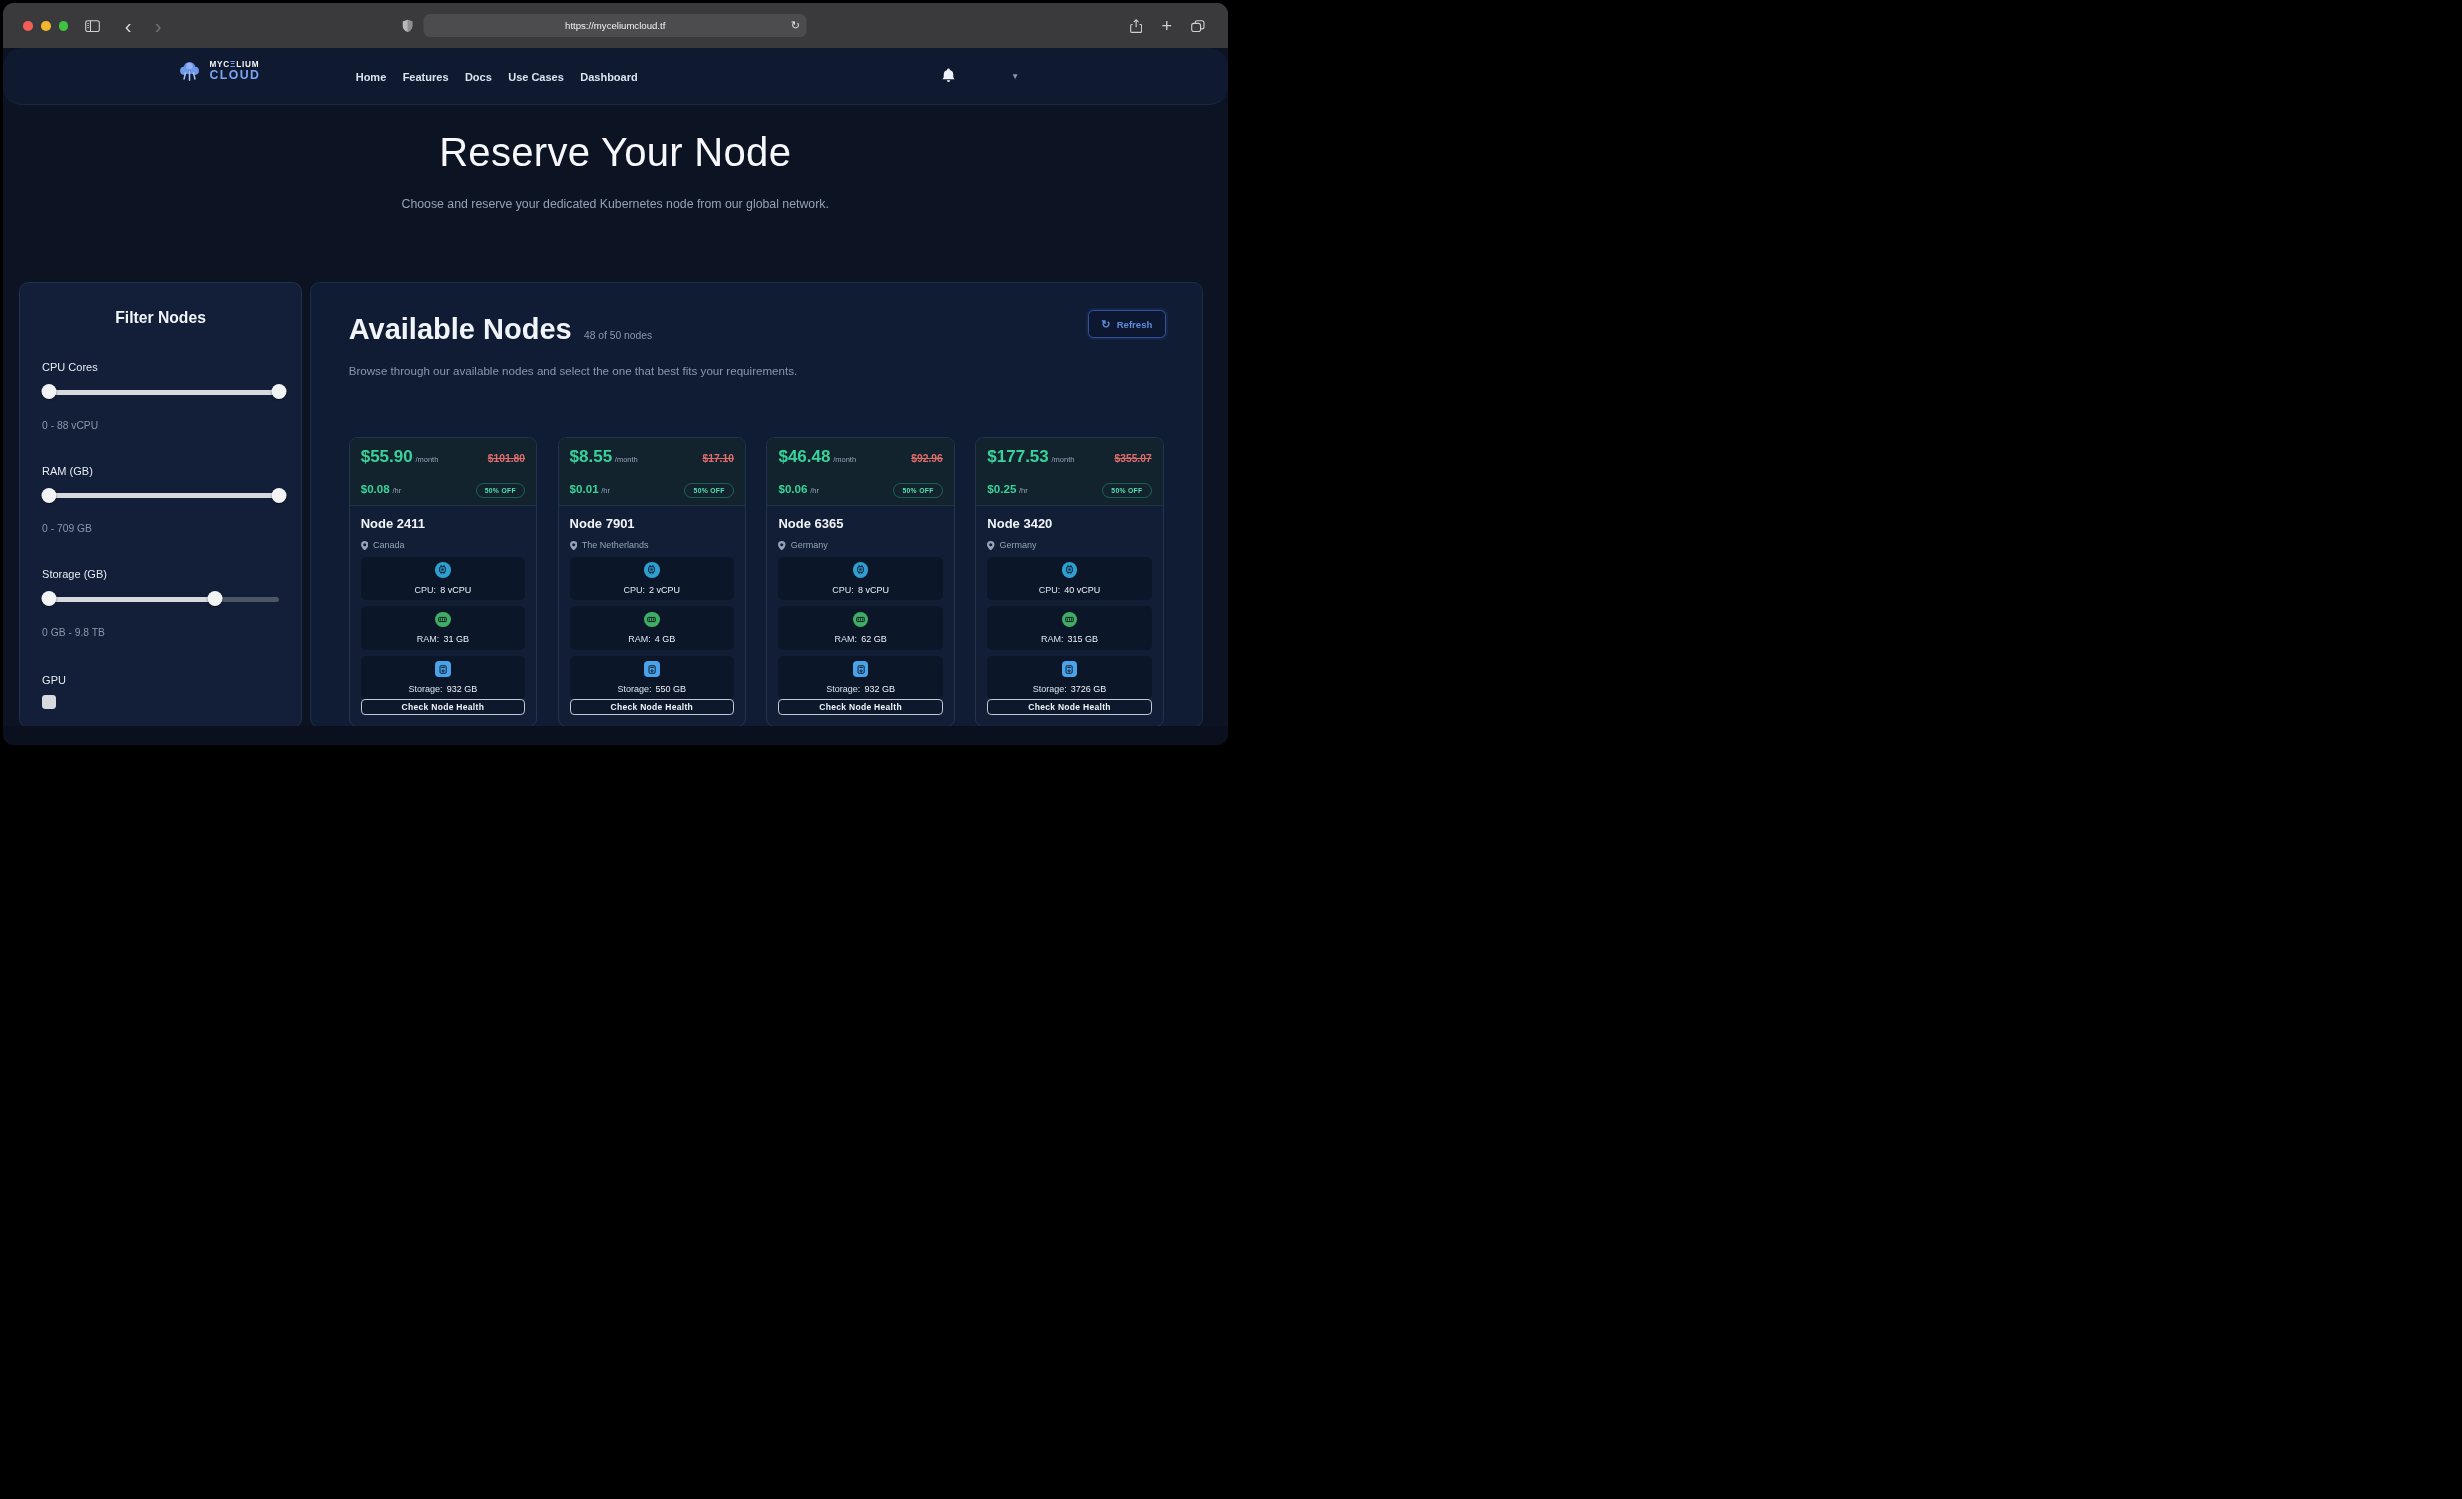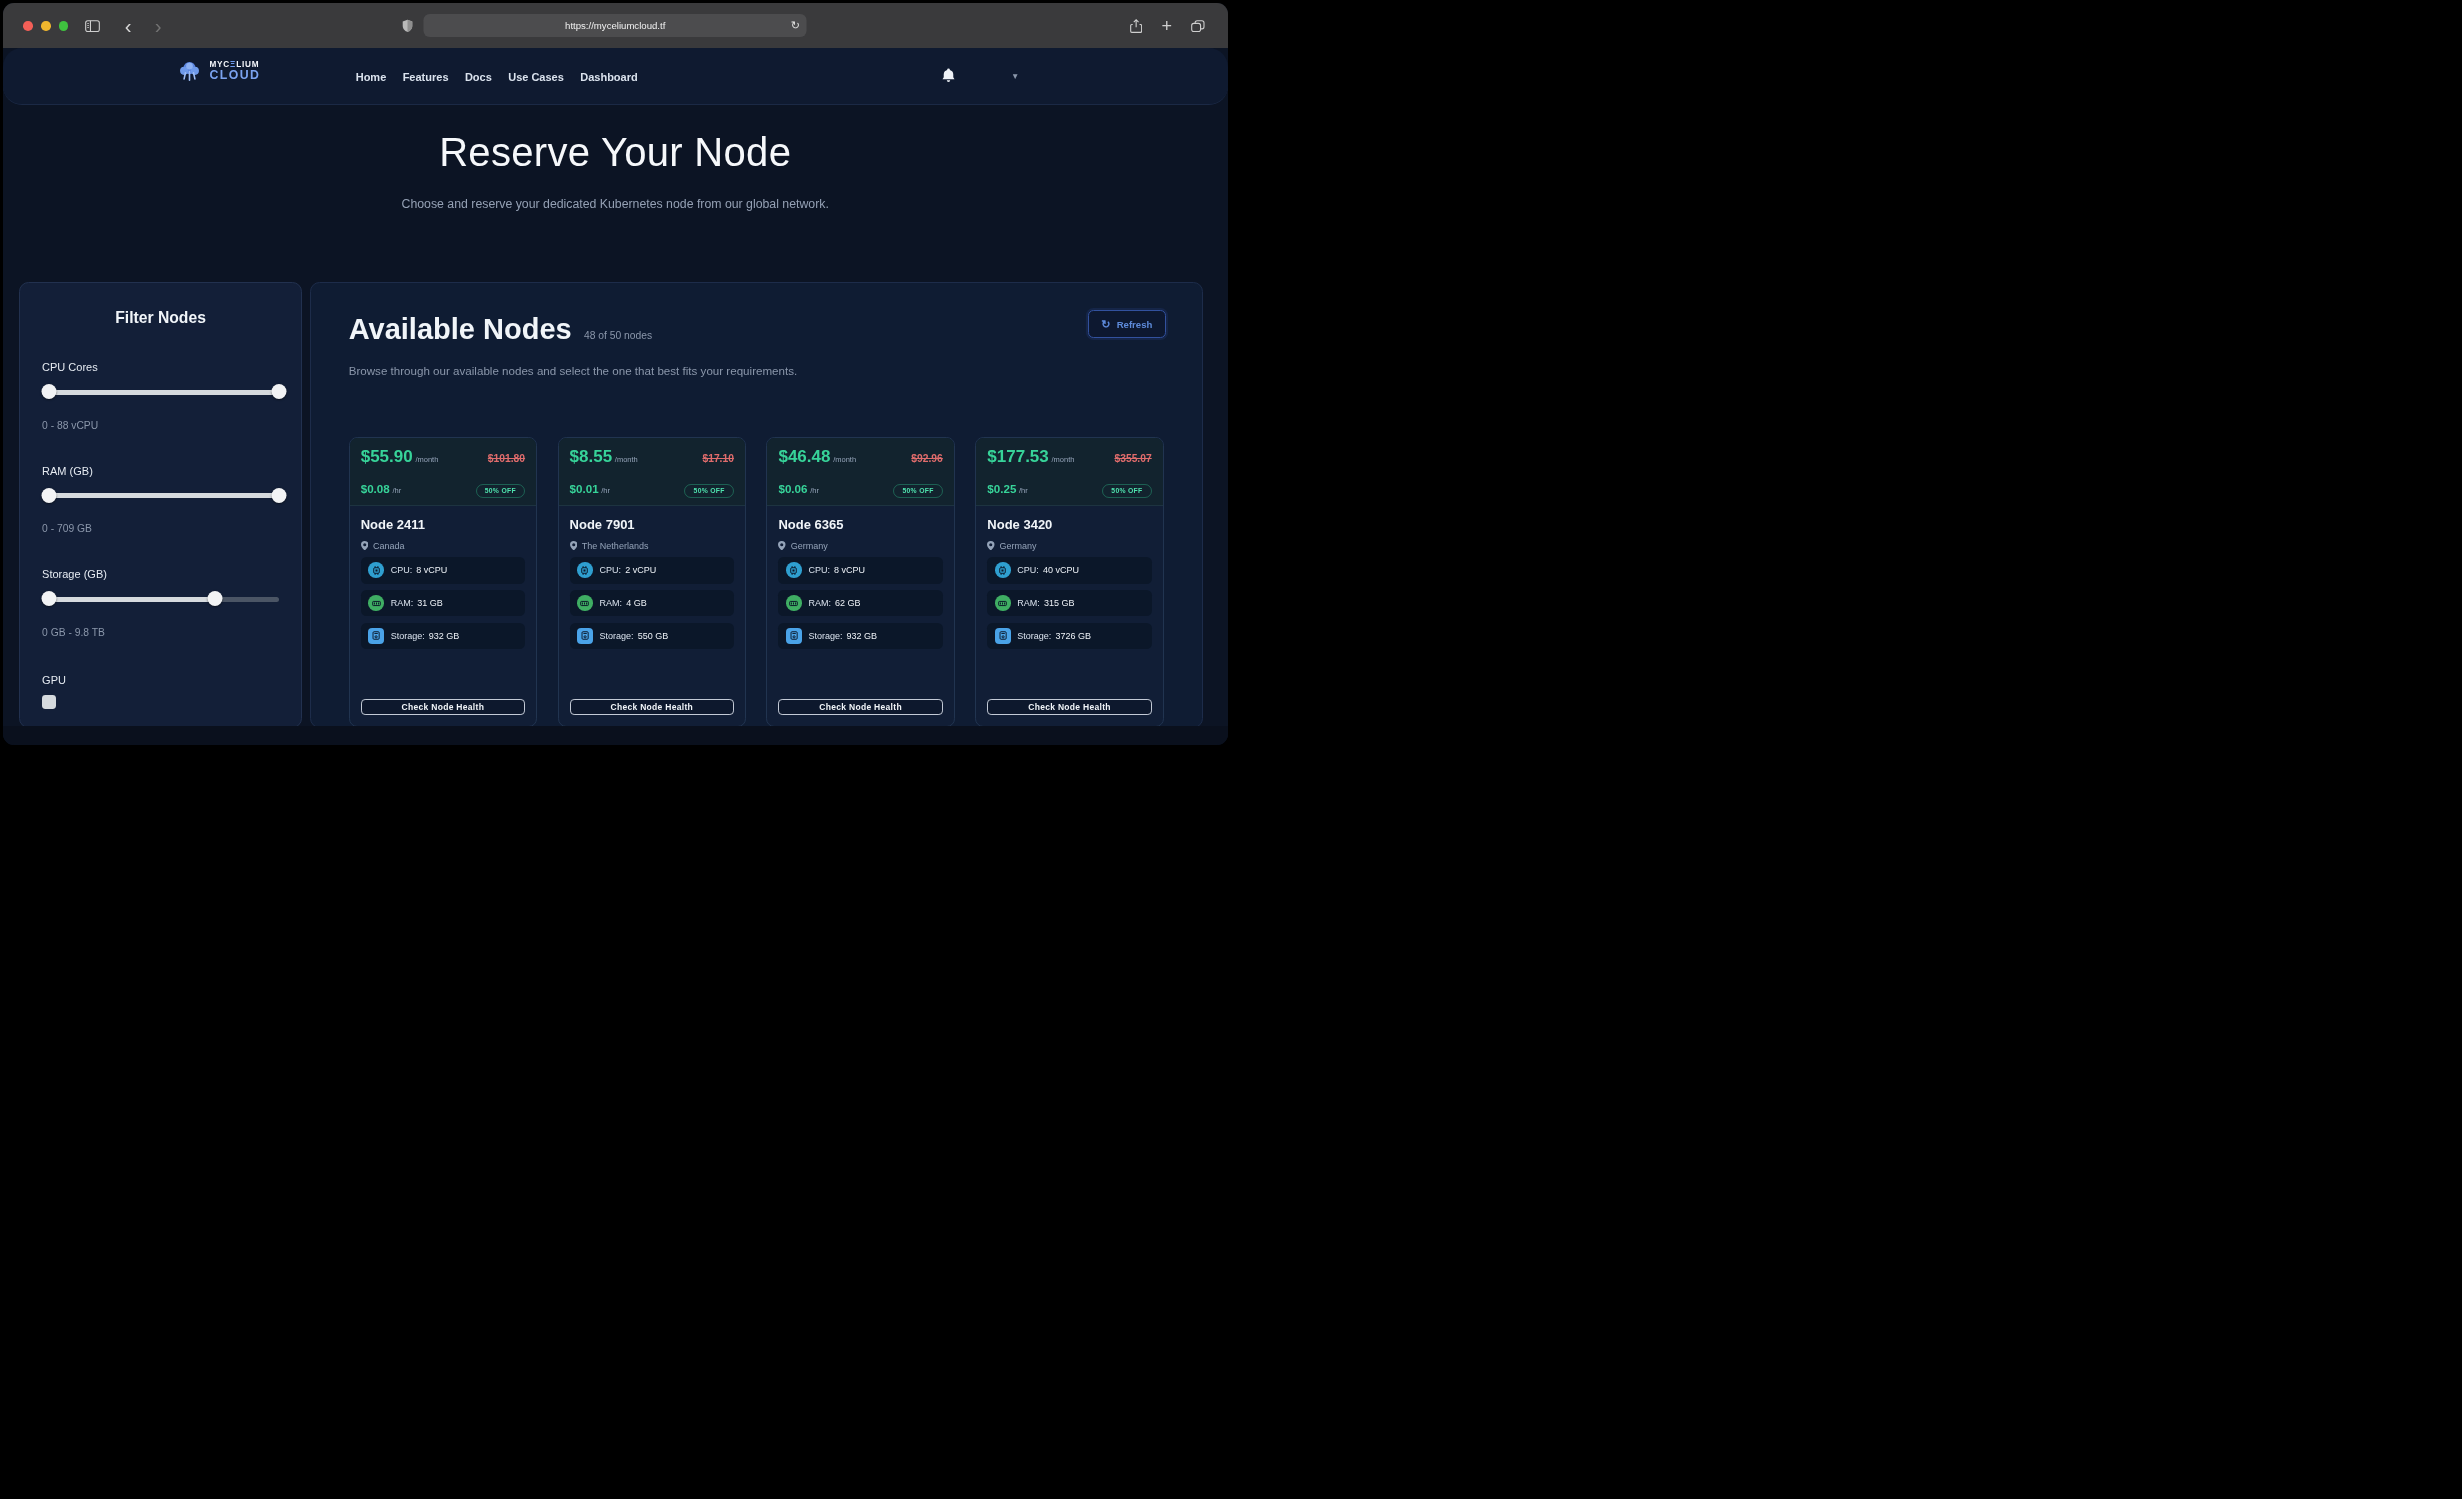--- a/index.html
+++ b/index.html
@@ -80,21 +80,21 @@
   .p-month { color:#37d399; font-size:17px; font-weight:bold; }
   .p-unit { color:#94a3b8; font-size:7.5px; margin-left:2.7px; }
   .p-orig { color:#e06c6c; font-size:10.3px; font-weight:bold; text-decoration:line-through; }
   .p-hr { color:#37d399; font-size:11.6px; font-weight:bold; }
   .discount { border:1.4px solid rgba(52,211,153,.35); color:#4fe3ae; font-size:6.8px; font-weight:bold;
               padding:2.7px 8.2px; border-radius:683px; letter-spacing:0.3px; }
   .card-body { flex:1; display:flex; flex-direction:column; padding:10.3px 11px 11px 11px; }
   .node-name { color:#f1f5f9; font-size:13px; font-weight:bold; }
   .loc-row { display:flex; align-items:center; gap:4.8px; margin-top:9px; color:#94a3b8; font-size:9px; }
   .spec-row { display:flex; align-items:center; gap:6.8px; background:#0b1729; border-radius:5.5px;
-              padding:5.5px 7.5px; margin-top:6.2px; }
+              padding:5.5px 7.5px; margin-top:6.2px;flex-direction:column; }
   .spec-row:first-of-type { margin-top:9.6px; }
   .spec-ico { width:15.7px; height:15.7px; flex:0 0 15.7px; display:flex; align-items:center; justify-content:center; }
   .ico-cpu { background:#2f9fd0; border-radius:50%; }
   .ico-ram { background:#3fae63; border-radius:50%; }
   .ico-sto { background:#4aa3e8; border-radius:4.1px; }
   .spec-text { color:#dbe3ee; font-size:9px; }
   .spec-val { margin-left:4.1px; color:#eef2f7; }
   .health-btn { margin-top:auto; height:16px; border:1.4px solid #c3cad6; border-radius:4.1px;
                 background:rgba(11,20,38,.55); color:#f1f5f9; font-size:8.5px; font-weight:bold;
                 letter-spacing:0.3px; display:flex; align-items:center; justify-content:center; cursor:pointer; }

